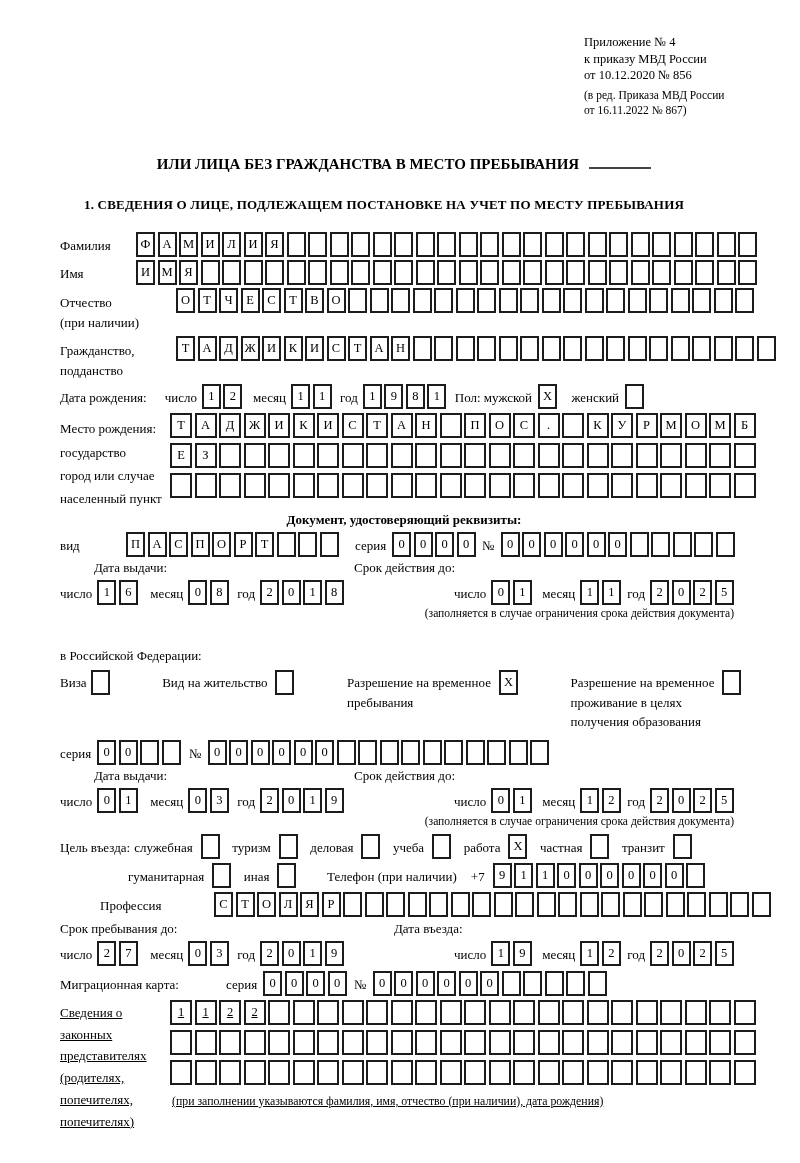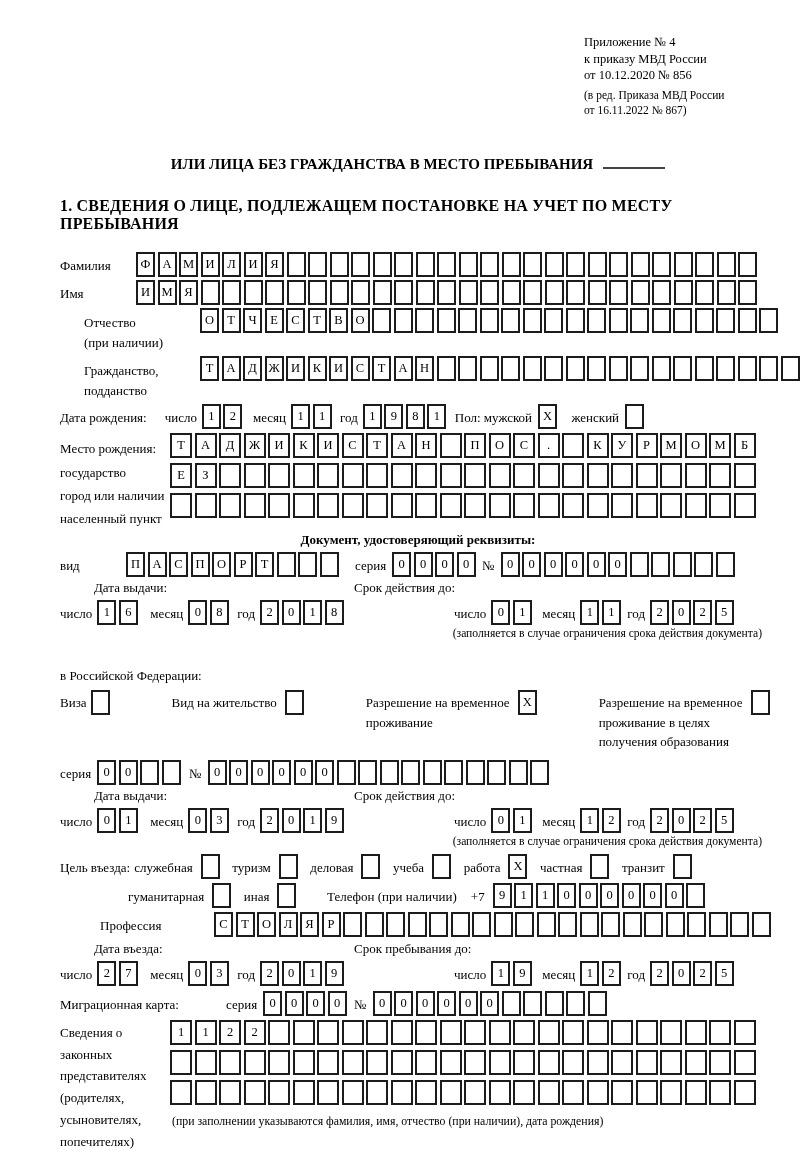--- a/index.html
+++ b/index.html
@@ -1,30 +1,30 @@
 <!DOCTYPE html>
 <html><head>
 <meta charset="utf-8">
 <style>
   html,body{margin:0;padding:0;background:#fff;}
   body{width:800px;height:1163px;overflow:hidden;color:#000;
        font-family:"Liberation Serif","DejaVu Serif",serif;}
-  .page{box-sizing:border-box;width:800px;height:1163px;padding:34px 24px 0 60px;}
+  .page{box-sizing:border-box;width:800px;height:1163px;padding:34px 52px 0 60px;}
 
   .appendix{margin-left:524px;font-size:12.5px;line-height:1.32;}
   .appendix .rev{font-size:11.5px;margin-top:4px;}
   .forma{text-align:right;font-weight:bold;font-size:13.5px;margin-top:13px;letter-spacing:.4px;}
   .title{text-align:center;font-weight:bold;font-size:15px;line-height:1.5;margin-top:13px;}
   .uline{display:inline-block;width:62px;border-bottom:2px solid #444;margin-left:10px;}
-  .sec1{font-weight:bold;font-size:16px;margin-top:21px;margin-bottom:19px;letter-spacing:.2px;}
+  .sec1{font-weight:bold;font-size:13px;margin-top:21px;margin-bottom:19px;letter-spacing:.2px;margin-left:24px;}
 
   .row{display:flex;align-items:flex-start;margin-bottom:3px;}
   .lbl{font-size:13px;line-height:1.35;flex:none;padding-top:5px;padding-right:6px;}
   .lbl2{font-size:13px;line-height:1.55;flex:none;padding-top:5px;padding-right:6px;}
-  .w70{width:70px;} .w110{width:110px;margin-left:24px;} .w60{width:60px;} .w130{width:132px;}
+  .w70{width:70px;} .w110{width:110px;} .w60{width:60px;} .w130{width:132px;}
   .boxes{display:flex;flex:none;}
   .box{box-sizing:border-box;flex:none;width:19px;height:25px;border:2px solid #1c1c1c;
        margin-right:2.5px;display:flex;align-items:center;justify-content:center;
        font-size:12.5px;background:#fff;}
   .wide .box{width:22px;}
   .stack{display:flex;flex-direction:column;}
   .stack .boxes{margin-bottom:5px;} .gap14{width:14px;flex:none;}
 
   .dg{display:flex;align-items:flex-start;}
   .dg .lbl{padding-right:5px;}
@@ -38,21 +38,21 @@
   .optrow{display:flex;justify-content:space-between;margin-bottom:8px;padding-right:4px;}
   .opt{display:flex;align-items:flex-start;}
   .opt .txt{font-size:13px;line-height:1.5;text-align:left;padding-top:3px;}
   .opt .boxes{margin-left:8px;}
   .ckrow{display:flex;align-items:flex-start;margin-bottom:4px;}
   .ckrow .lbl{padding-right:4px;}
   .ckrow .boxes{margin-right:10px;margin-left:4px;}
 
   .bp{display:flex;margin-top:4px;margin-bottom:2px;}
   .bp-labels{width:110px;flex:none;font-size:13px;line-height:1.78;padding-top:4px;}
-  .reps{display:flex;margin-top:4px;}
+  .reps{display:flex;margin-top:4px;text-decoration:underline;}
   .reps-labels{width:110px;flex:none;font-size:13px;line-height:1.68;padding-top:2px;}
   .repnote{font-size:11.8px;margin-top:4px;margin-left:2px;}
 </style>
 </head>
 <body>
 
 <div class="page">
 
   <div class="appendix">
     <div>Приложение № 4</div>
@@ -243,21 +243,21 @@
     <div class="lbl" style="padding-left:12px;">женский</div>
     <span class="boxes">
         <span class="box"></span>
       </span>
   </div>
 
   <div class="bp">
     <div class="bp-labels">
       <span>Место рождения:</span><br>
       <span>государство</span><br>
-      <span>город или наличии</span><br>
+      <span>город или случае</span><br>
       <span>населенный пункт</span>
     </div>
     <div class="stack wide">
       <div class="boxes">
           <span class="box">Т</span>
           <span class="box">А</span>
           <span class="box">Д</span>
           <span class="box">Ж</span>
           <span class="box">И</span>
           <span class="box">К</span>
@@ -439,21 +439,21 @@
     </div>
     <div class="opt">
       <div class="txt">Вид на жительство</div>
       <span class="boxes">
           <span class="box"></span>
         </span>
     </div>
     <div class="opt">
       <div class="txt">
         <span>Разрешение на временное</span><br>
-        <span>проживание</span>
+        <span>пребывания</span>
       </div>
       <span class="boxes">
           <span class="box">X</span>
         </span>
     </div>
     <div class="opt">
       <div class="txt">
         <span>Разрешение на временное</span><br>
         <span>проживание в целях</span><br>
         <span>получения образования</span>
@@ -626,22 +626,22 @@
         <span class="box"></span>
         <span class="box"></span>
         <span class="box"></span>
         <span class="box"></span>
         <span class="box"></span>
         <span class="box"></span>
       </div>
   </div>
 
   <div class="twocol" style="margin-top:4px;">
+    <div class="dhead dhead-r">Срок пребывания до:</div>
     <div class="dhead dhead-l">Дата въезда:</div>
-    <div class="dhead dhead-r">Срок пребывания до:</div>
   </div>
   <div class="twocol">
     <div class="col-l">
       <div class="dg">
         <span class="lbl">число</span>
         <span class="boxes">
             <span class="box">2</span>
             <span class="box">7</span>
           </span>
         <span class="lbl" style="padding-left:10px;">месяц</span>
@@ -705,21 +705,21 @@
         <span class="box"></span>
       </div>
   </div>
 
   <div class="reps">
     <div class="reps-labels">
       <span>Сведения о</span><br>
       <span>законных</span><br>
       <span>представителях</span><br>
       <span>(родителях,</span><br>
-      <span>усыновителях,</span><br>
+      <span>попечителях,</span><br>
       <span>попечителях)</span>
     </div>
     <div class="stack wide">
       <div class="boxes">
           <span class="box">1</span>
           <span class="box">1</span>
           <span class="box">2</span>
           <span class="box">2</span>
           <span class="box"></span>
           <span class="box"></span>

